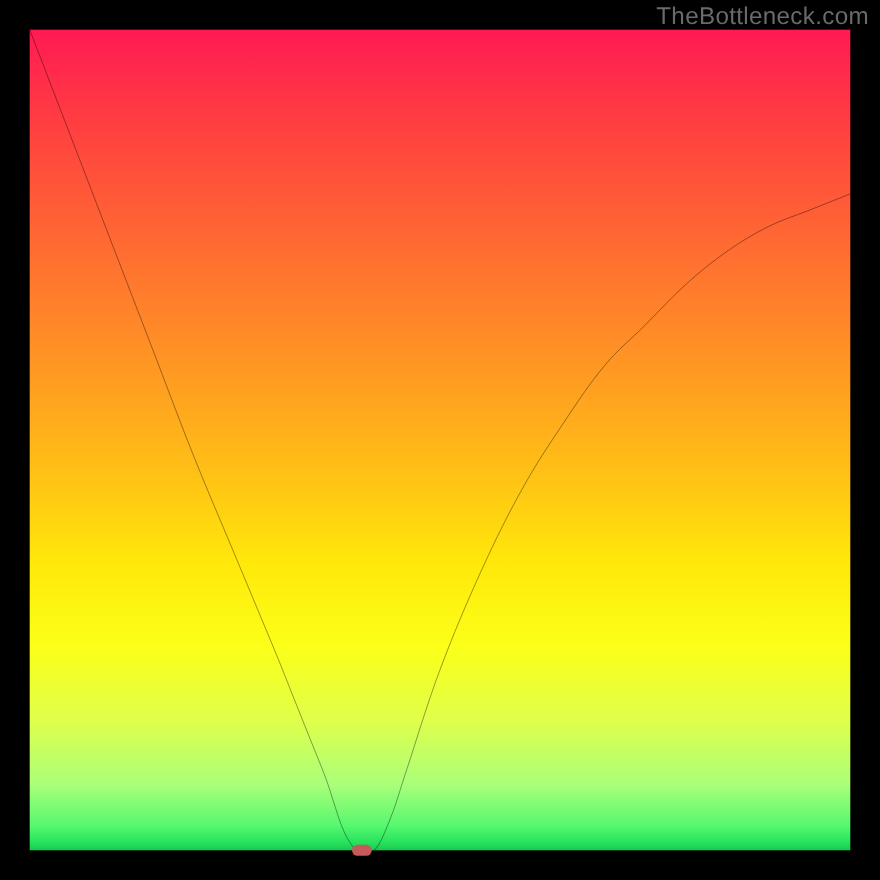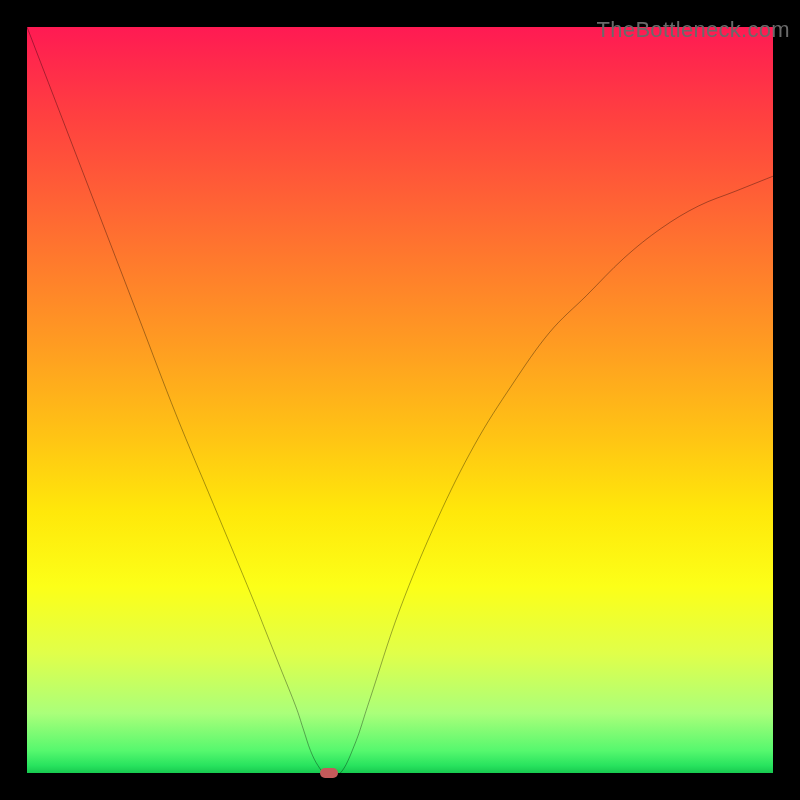--- a/index.html
+++ b/index.html
@@ -12,21 +12,21 @@
     font-family: Arial, Helvetica, sans-serif;
   }
   .frame {
     position: relative;
     width: 800px;
     height: 800px;
     background: #000;
   }
   .watermark {
     position: absolute;
-    top: 17px;
+    top: 2px;
     right: 10px;
     color: #6a6a6a;
     font-size: 22px;
     font-weight: 500;
     letter-spacing: 0.3px;
     z-index: 10;
   }
   .plot-area {
     position: absolute;
     left: 27px;

